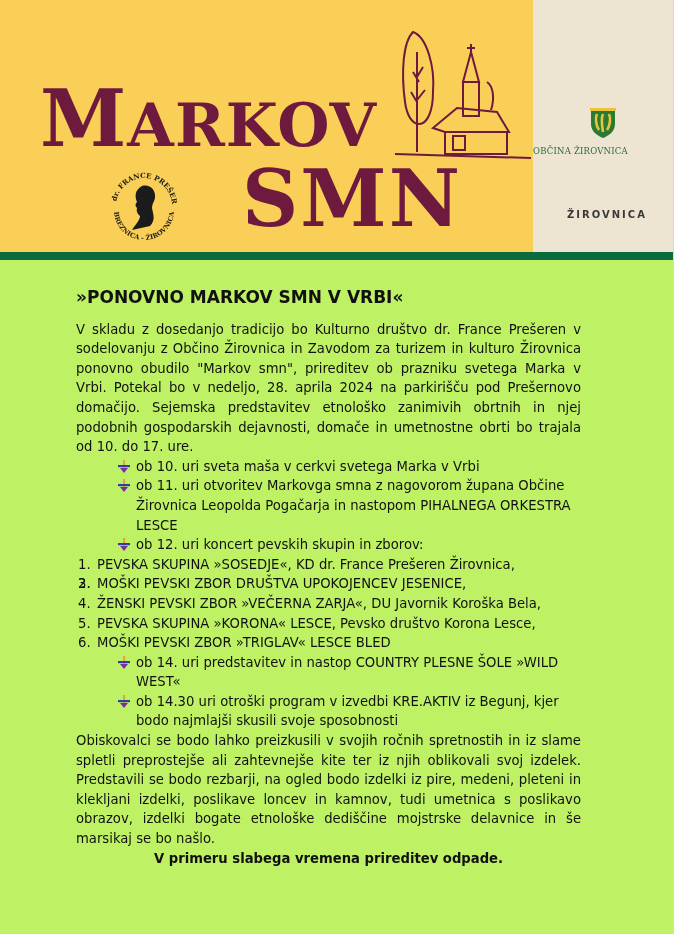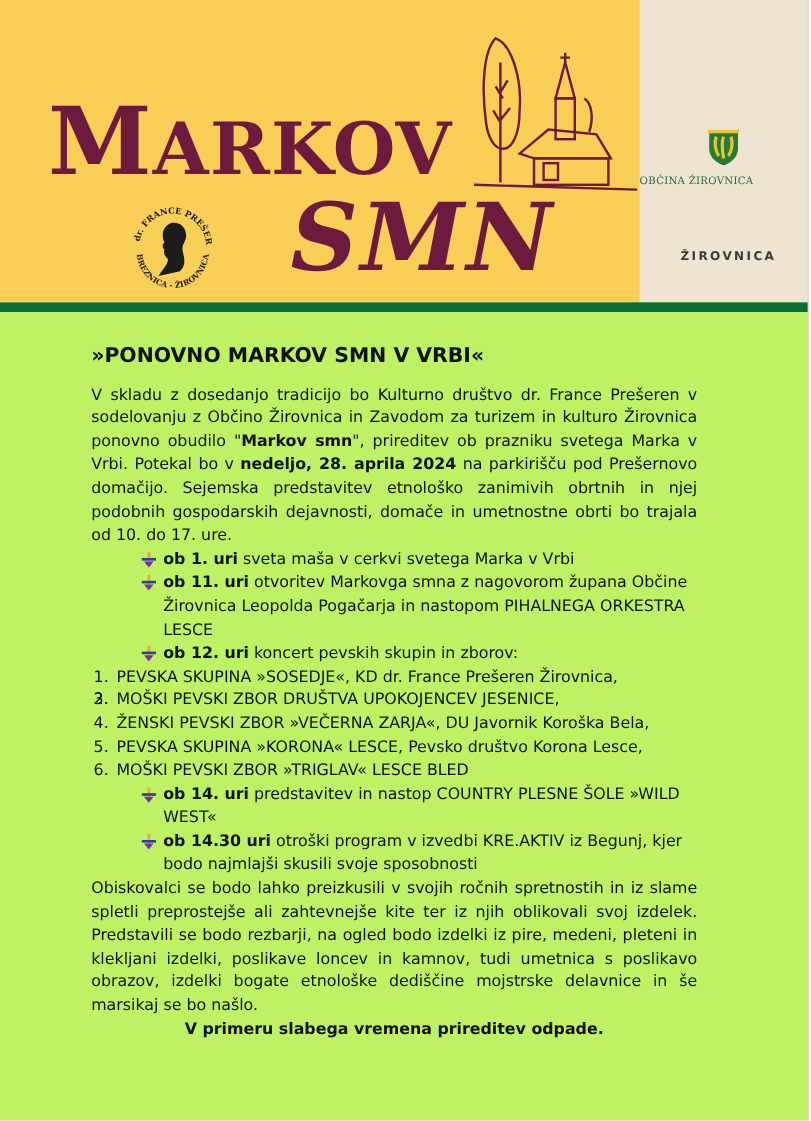--- a/index.html
+++ b/index.html
@@ -6,33 +6,33 @@
   body { width:676px; height:934px; position:relative; overflow:hidden; font-family:"DejaVu Sans", sans-serif; color:#1a1a1a; }
   .page { position:absolute; left:0; top:0; width:673px; height:934px; border-right:1px solid #d9d9d9; background:#bef264; }
   .banner { position:absolute; left:0; top:0; width:673px; height:252px; }
   .banner-left { position:absolute; left:0; top:0; width:533px; height:252px; background:#f9cf57; }
   .banner-right { position:absolute; left:533px; top:0; width:140px; height:252px; background:#ede5d1; }
   .green-band { position:absolute; left:0; top:252px; width:673px; height:8px; background:#0c6b3a; }
 
   .title-markov { position:absolute; left:40px; top:80px; font-family:"DejaVu Serif", serif; font-weight:bold; color:#6e1a3e; letter-spacing:1px; line-height:1; }
   .title-markov .big { font-size:78px; }
   .title-markov .small { font-size:60px; }
-  .title-smn { position:absolute; left:242px; top:160px; font-family:"DejaVu Serif", serif; font-weight:bold; color:#6e1a3e; font-size:78px; line-height:1; letter-spacing:2px;font-style:italic; }
+  .title-smn { position:absolute; left:242px; top:160px; font-family:"DejaVu Serif", serif; font-weight:bold; color:#6e1a3e; font-size:78px; line-height:1; letter-spacing:2px; }
 
   .seal { position:absolute; left:106px; top:168px; width:76px; height:76px; }
   .church { position:absolute; left:383px; top:12px; width:150px; height:150px; }
 
   .crest { position:absolute; left:590px; top:108px; width:26px; height:30px; }
   .obcina-label { position:absolute; left:533px; top:146px; width:152px; text-align:left; font-family:"DejaVu Serif", serif; font-size:8.5px; color:#2c6a3c; letter-spacing:0.2px; }
   .zirovnica-label { position:absolute; left:533px; top:209px; width:148px; text-align:center; font-family:"DejaVu Sans", sans-serif; font-size:10px; font-weight:bold; color:#3a3a3a; letter-spacing:2px; }
 
   .content { position:absolute; left:76px; top:288px; width:505px; font-family:"DejaVu Sans", sans-serif; font-size:13.2px; line-height:19.6px; color:#111; }
   .heading { text-align:left; font-weight:bold; font-size:17px; margin:0 0 12px 0; }
   .para { text-align:justify; margin:0; }
-  b { font-weight:bold; }
+  b { font-weight:normal; }
   .program-label { font-weight:bold; text-decoration:underline; margin:0; }
   .bullet-item { position:relative; padding-left:60px; margin:0; }
   .bullet-icon { position:absolute; left:42px; top:3px; width:12px; height:13px; }
   .num-list { margin:0; padding:0; }
   .num-item { position:relative; padding-left:21px; margin:0; }
   .num-item .n { position:absolute; left:2px; top:0; }
   .closing { text-align:center; font-weight:bold; margin:0; }
 </style>
 </head>
 <body>
@@ -87,21 +87,21 @@
 
     <p class="para"><span>V skladu z dosedanjo tradicijo bo Kulturno društvo dr. France Prešeren v sodelovanju z Občino Žirovnica in Zavodom za turizem in kulturo Žirovnica ponovno obudilo "</span><b>Markov smn</b><span>", prireditev ob prazniku svetega Marka v Vrbi. Potekal bo v </span><b>nedeljo, 28. aprila 2024</b><span> na parkirišču pod Prešernovo domačijo. Sejemska predstavitev etnološko zanimivih obrtnih in njej podobnih gospodarskih dejavnosti, domače in umetnostne obrti bo trajala od 10. do 17. ure.</span></p>
 
 
     <p class="bullet-item">
       <svg class="bullet-icon" viewBox="0 0 12 13">
           <rect x="5" y="0" width="2.2" height="9" fill="#e8a33d"></rect>
           <rect x="0" y="5" width="12" height="2.2" fill="#2f3ea8"></rect>
           <path d="M2 8 L6 13 L10 8 Z" fill="#7a2ea0"></path>
         </svg>
-      <b>ob 1. uri</b><span> sveta maša v cerkvi svetega Marka v Vrbi</span>
+      <b>ob 10. uri</b><span> sveta maša v cerkvi svetega Marka v Vrbi</span>
     </p>
     <p class="bullet-item">
       <svg class="bullet-icon" viewBox="0 0 12 13">
           <rect x="5" y="0" width="2.2" height="9" fill="#e8a33d"></rect>
           <rect x="0" y="5" width="12" height="2.2" fill="#2f3ea8"></rect>
           <path d="M2 8 L6 13 L10 8 Z" fill="#7a2ea0"></path>
         </svg>
       <b>ob 11. uri</b><span> otvoritev Markovga smna z nagovorom župana Občine Žirovnica Leopolda Pogačarja in nastopom PIHALNEGA ORKESTRA LESCE</span>
     </p>
     <p class="bullet-item">

